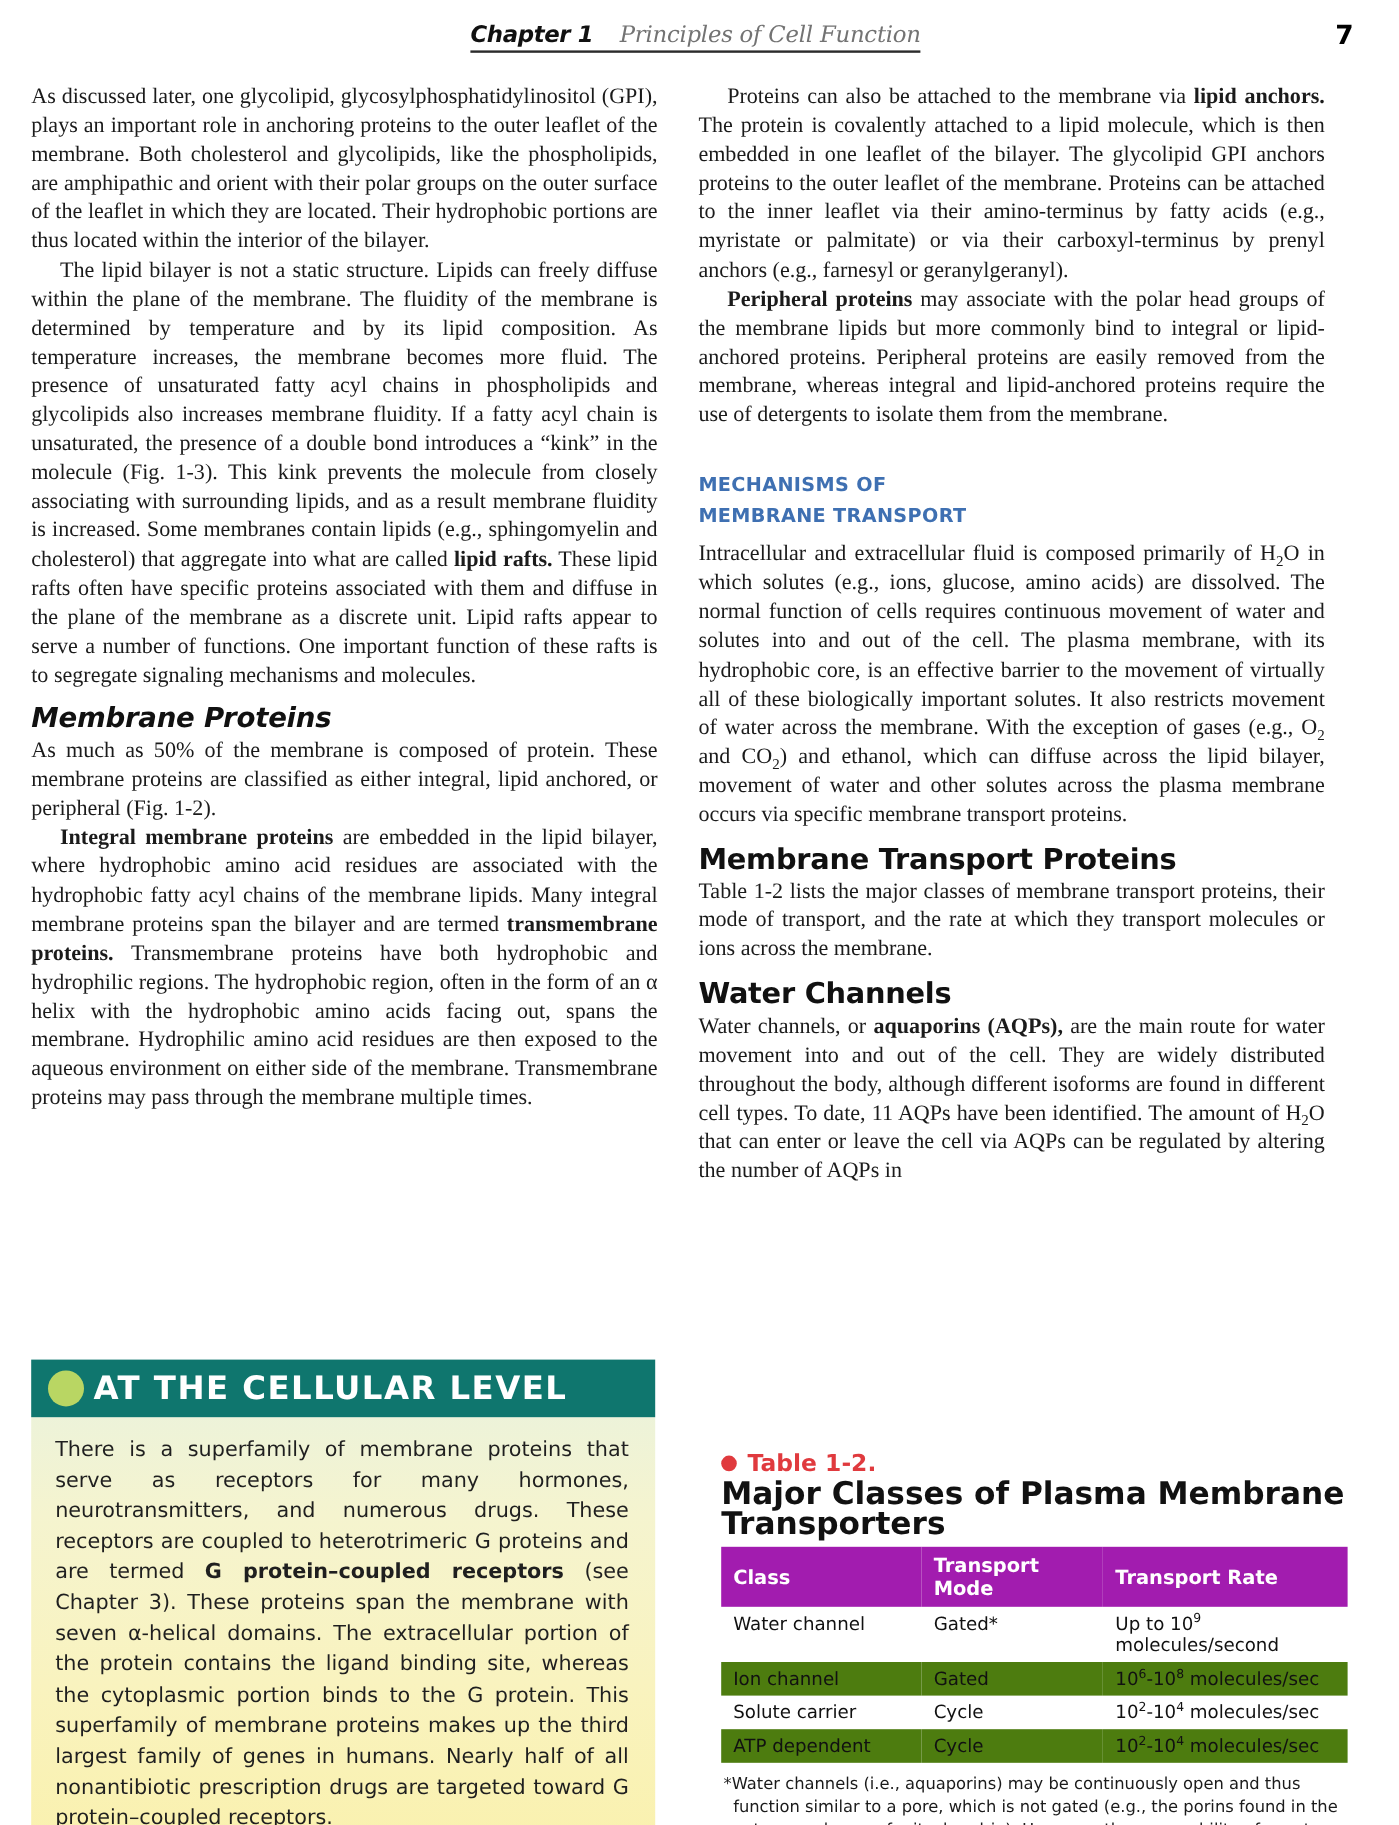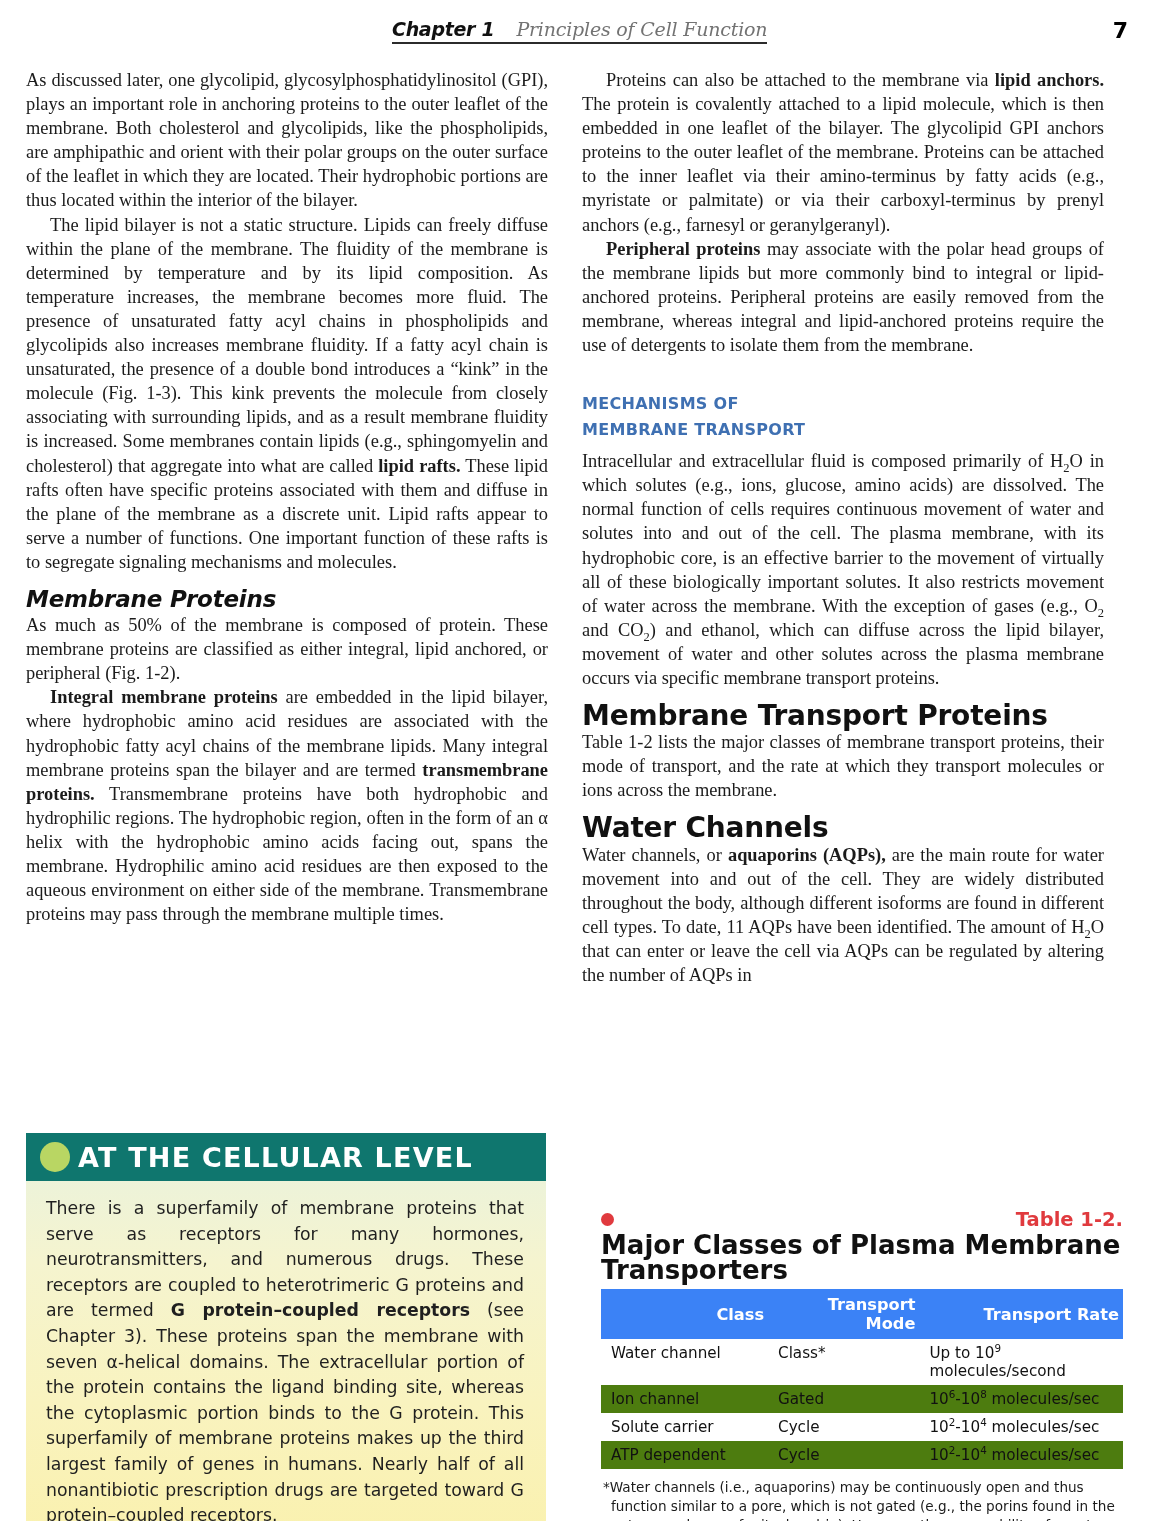--- a/index.html
+++ b/index.html
@@ -97,21 +97,21 @@
     font-weight: bold;
     font-size: 16px;
     line-height: 26px;
     letter-spacing: 0.3px;
     margin: 34px 0 6px 0;
     color: #3f70b2;
   }
   h3.sub-bold {
     font-family: "DejaVu Sans", sans-serif;
     font-weight: bold;
-    font-size: 28px;
+    font-size: 24px;
     margin: 14px 0 2px 0;
     letter-spacing: -0.2px;
     color: #111;
   }
 
   
   .cell-box {
     position: absolute;
     left: 26px;
     top: 1133px;
@@ -160,21 +160,20 @@
     width: 522px;
   }
   .tbl-number {
     font-family: "DejaVu Sans", sans-serif;
     font-weight: bold;
     font-size: 19.5px;
     color: #e03a3e;
     display: flex;
     align-items: center;
     margin-bottom: 2px;
-    justify-content: space-between;
   }
   .tbl-bullet {
     width: 13px;
     height: 13px;
     border-radius: 50%;
     background: #e03a3e;
     margin-right: 9px;
     flex: none;
   }
   .tbl-title {
@@ -185,25 +184,25 @@
     color: #111;
     margin-bottom: 6px;
   }
   table.t12 {
     width: 100%;
     border-collapse: collapse;
     font-family: "DejaVu Sans", sans-serif;
     font-size: 15.2px;
   }
   table.t12 thead th {
-    background: #3b82f6;
+    background: #a21caf;
     color: #ffffff;
     font-weight: bold;
     font-size: 16.2px;
-    text-align: right;
+    text-align: left;
     padding: 6px 4px 6px 10px;
   }
   table.t12 tbody td {
     padding: 5px 4px 5px 10px;
     color: #111;
     vertical-align: top;
   }
   table.t12 tbody tr.alt td {
     background: #4d7c0f;
   }
@@ -305,21 +304,21 @@
     <thead>
       <tr>
         <th>Class</th>
         <th>Transport Mode</th>
         <th>Transport Rate</th>
       </tr>
     </thead>
     <tbody>
       <tr>
         <td>Water channel</td>
-        <td>Class*</td>
+        <td>Gated*</td>
         <td><span>Up to 10</span><sup>9</sup><span> molecules/second</span><sup></sup><span></span></td>
       </tr>
       <tr class="alt">
         <td>Ion channel</td>
         <td>Gated</td>
         <td><span>10</span><sup>6</sup><span>-10</span><sup>8</sup><span> molecules/sec</span></td>
       </tr>
       <tr>
         <td>Solute carrier</td>
         <td>Cycle</td>

